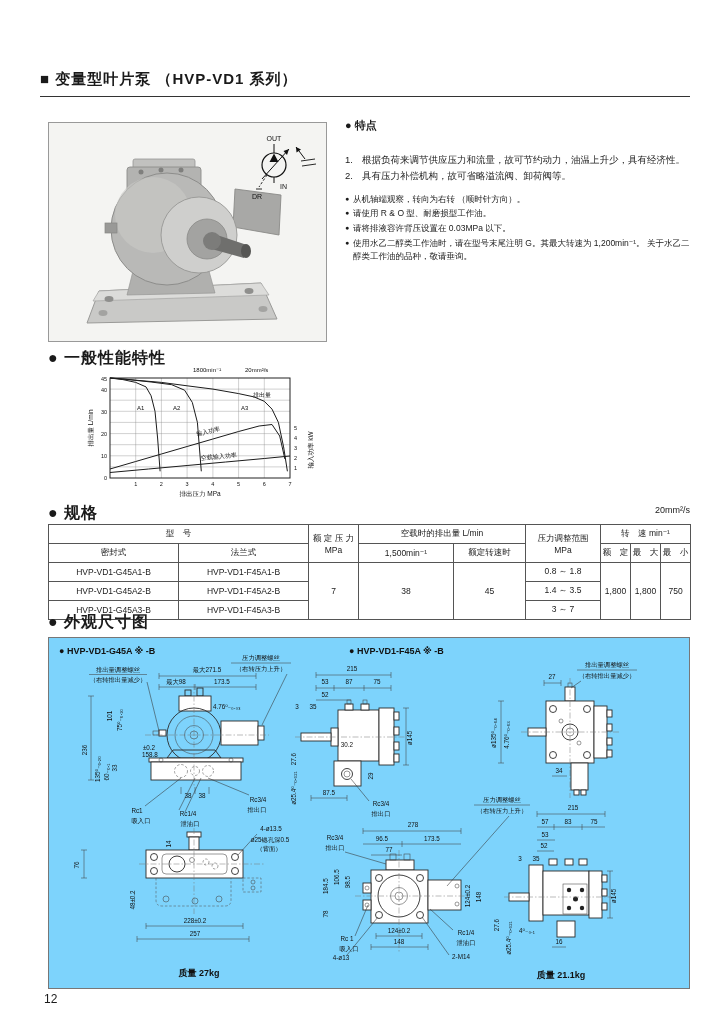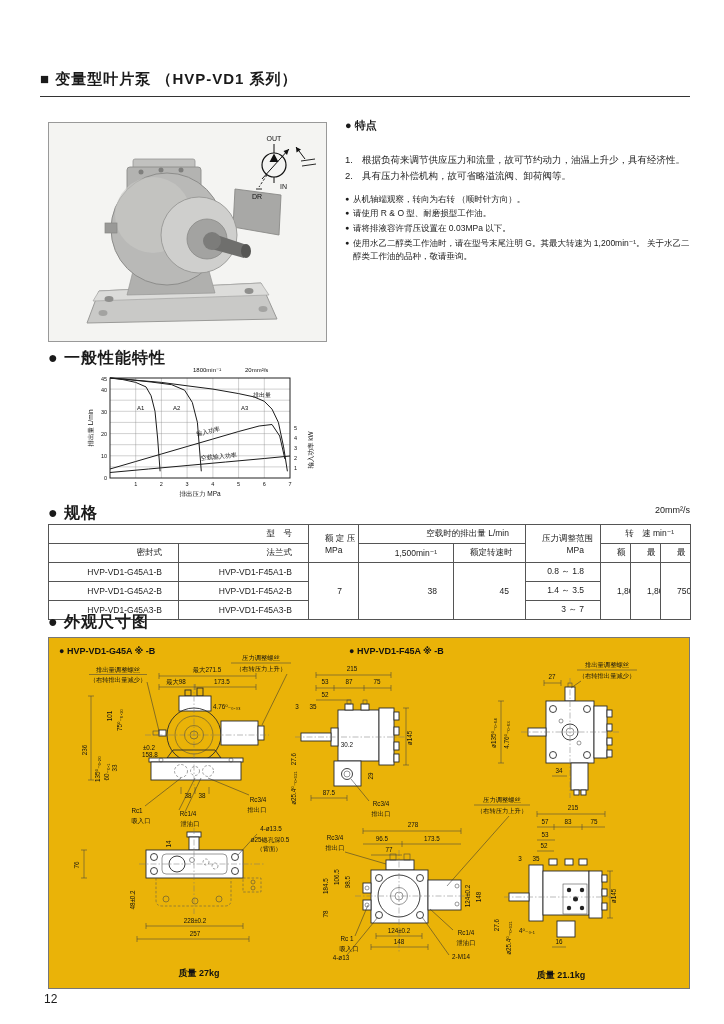--- a/index.html
+++ b/index.html
@@ -13,23 +13,23 @@
   .num-no{flex:0 0 12px}
   .bullets{margin-top:9px}
   .bullet-row{display:flex;font-size:8.5px;line-height:1.5;margin-bottom:2px}
   .b-marker{flex:0 0 8px;font-size:7px;padding-top:1px}
   .sec-head{font-size:16px;font-weight:bold;letter-spacing:1px}
   .perf-head{left:48px;top:348px}
   .spec-head{left:48px;top:503px}
   .spec-note{left:560px;top:505px;width:130px;text-align:right;font-size:9px}
   .chart-wrap{left:85px;top:362px}
   .spec-table{left:48px;top:524px;width:642px;border-collapse:collapse;table-layout:fixed}
-  .spec-table th,.spec-table td{border:1px solid #555;font-size:8.5px;font-weight:normal;text-align:right;padding:2px 16px;height:14px;white-space:nowrap;overflow:hidden}
+  .spec-table th,.spec-table td{border:1px solid #555;font-size:8.5px;font-weight:normal;text-align:center;padding:2px 1px;height:14px;white-space:nowrap;overflow:hidden}
   .dims-head{left:48px;top:612px}
-  .dims-box{left:48px;top:637px;width:640px;height:350px;border:1px solid #777;background:#eab308}
+  .dims-box{left:48px;top:637px;width:640px;height:350px;border:1px solid #777;background:#7dd3fc}
   .pageno{left:44px;top:992px;font-size:12px}
   
   .grid{stroke:#8a8a8a;stroke-width:0.4}
   .frame{fill:none;stroke:#222;stroke-width:1}
   .series-line{fill:none;stroke:#1c1c1c;stroke-width:1;stroke-linejoin:round}
   .tick{font-size:5.5px;fill:#111}
   .axlbl{font-size:6.5px;fill:#111}
   .ann{font-size:6px;fill:#111}
   .clbl{font-size:6px;fill:#111}
   

